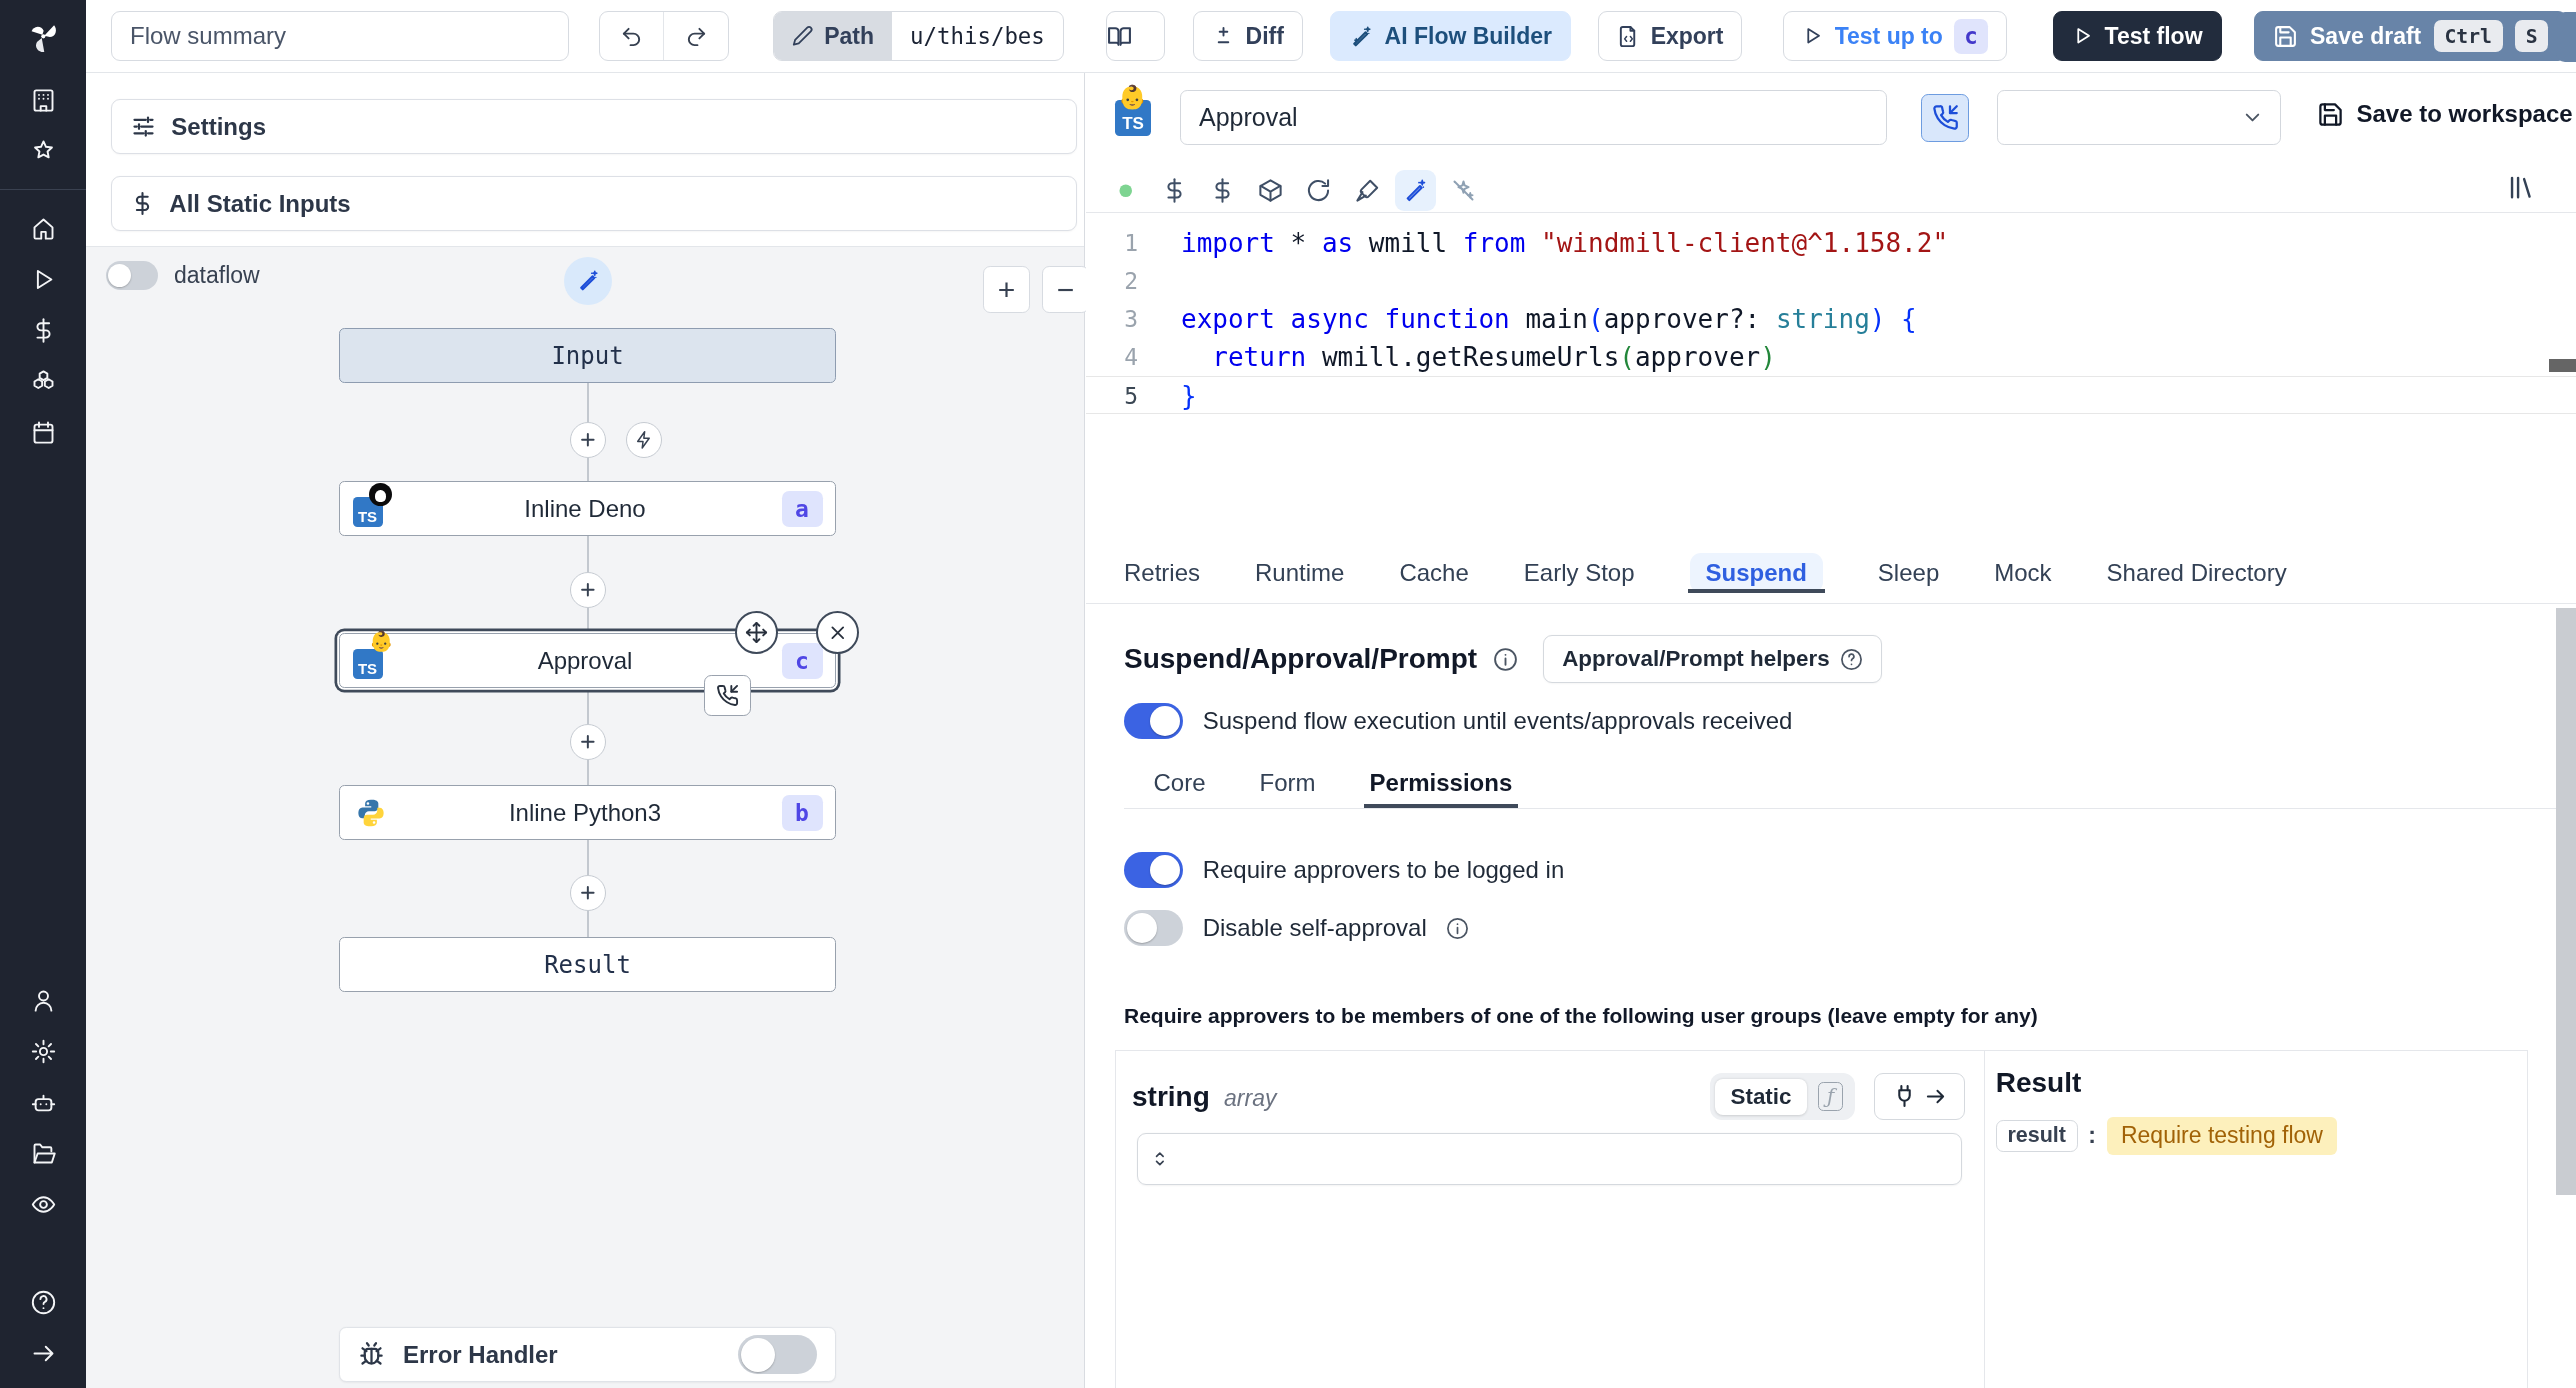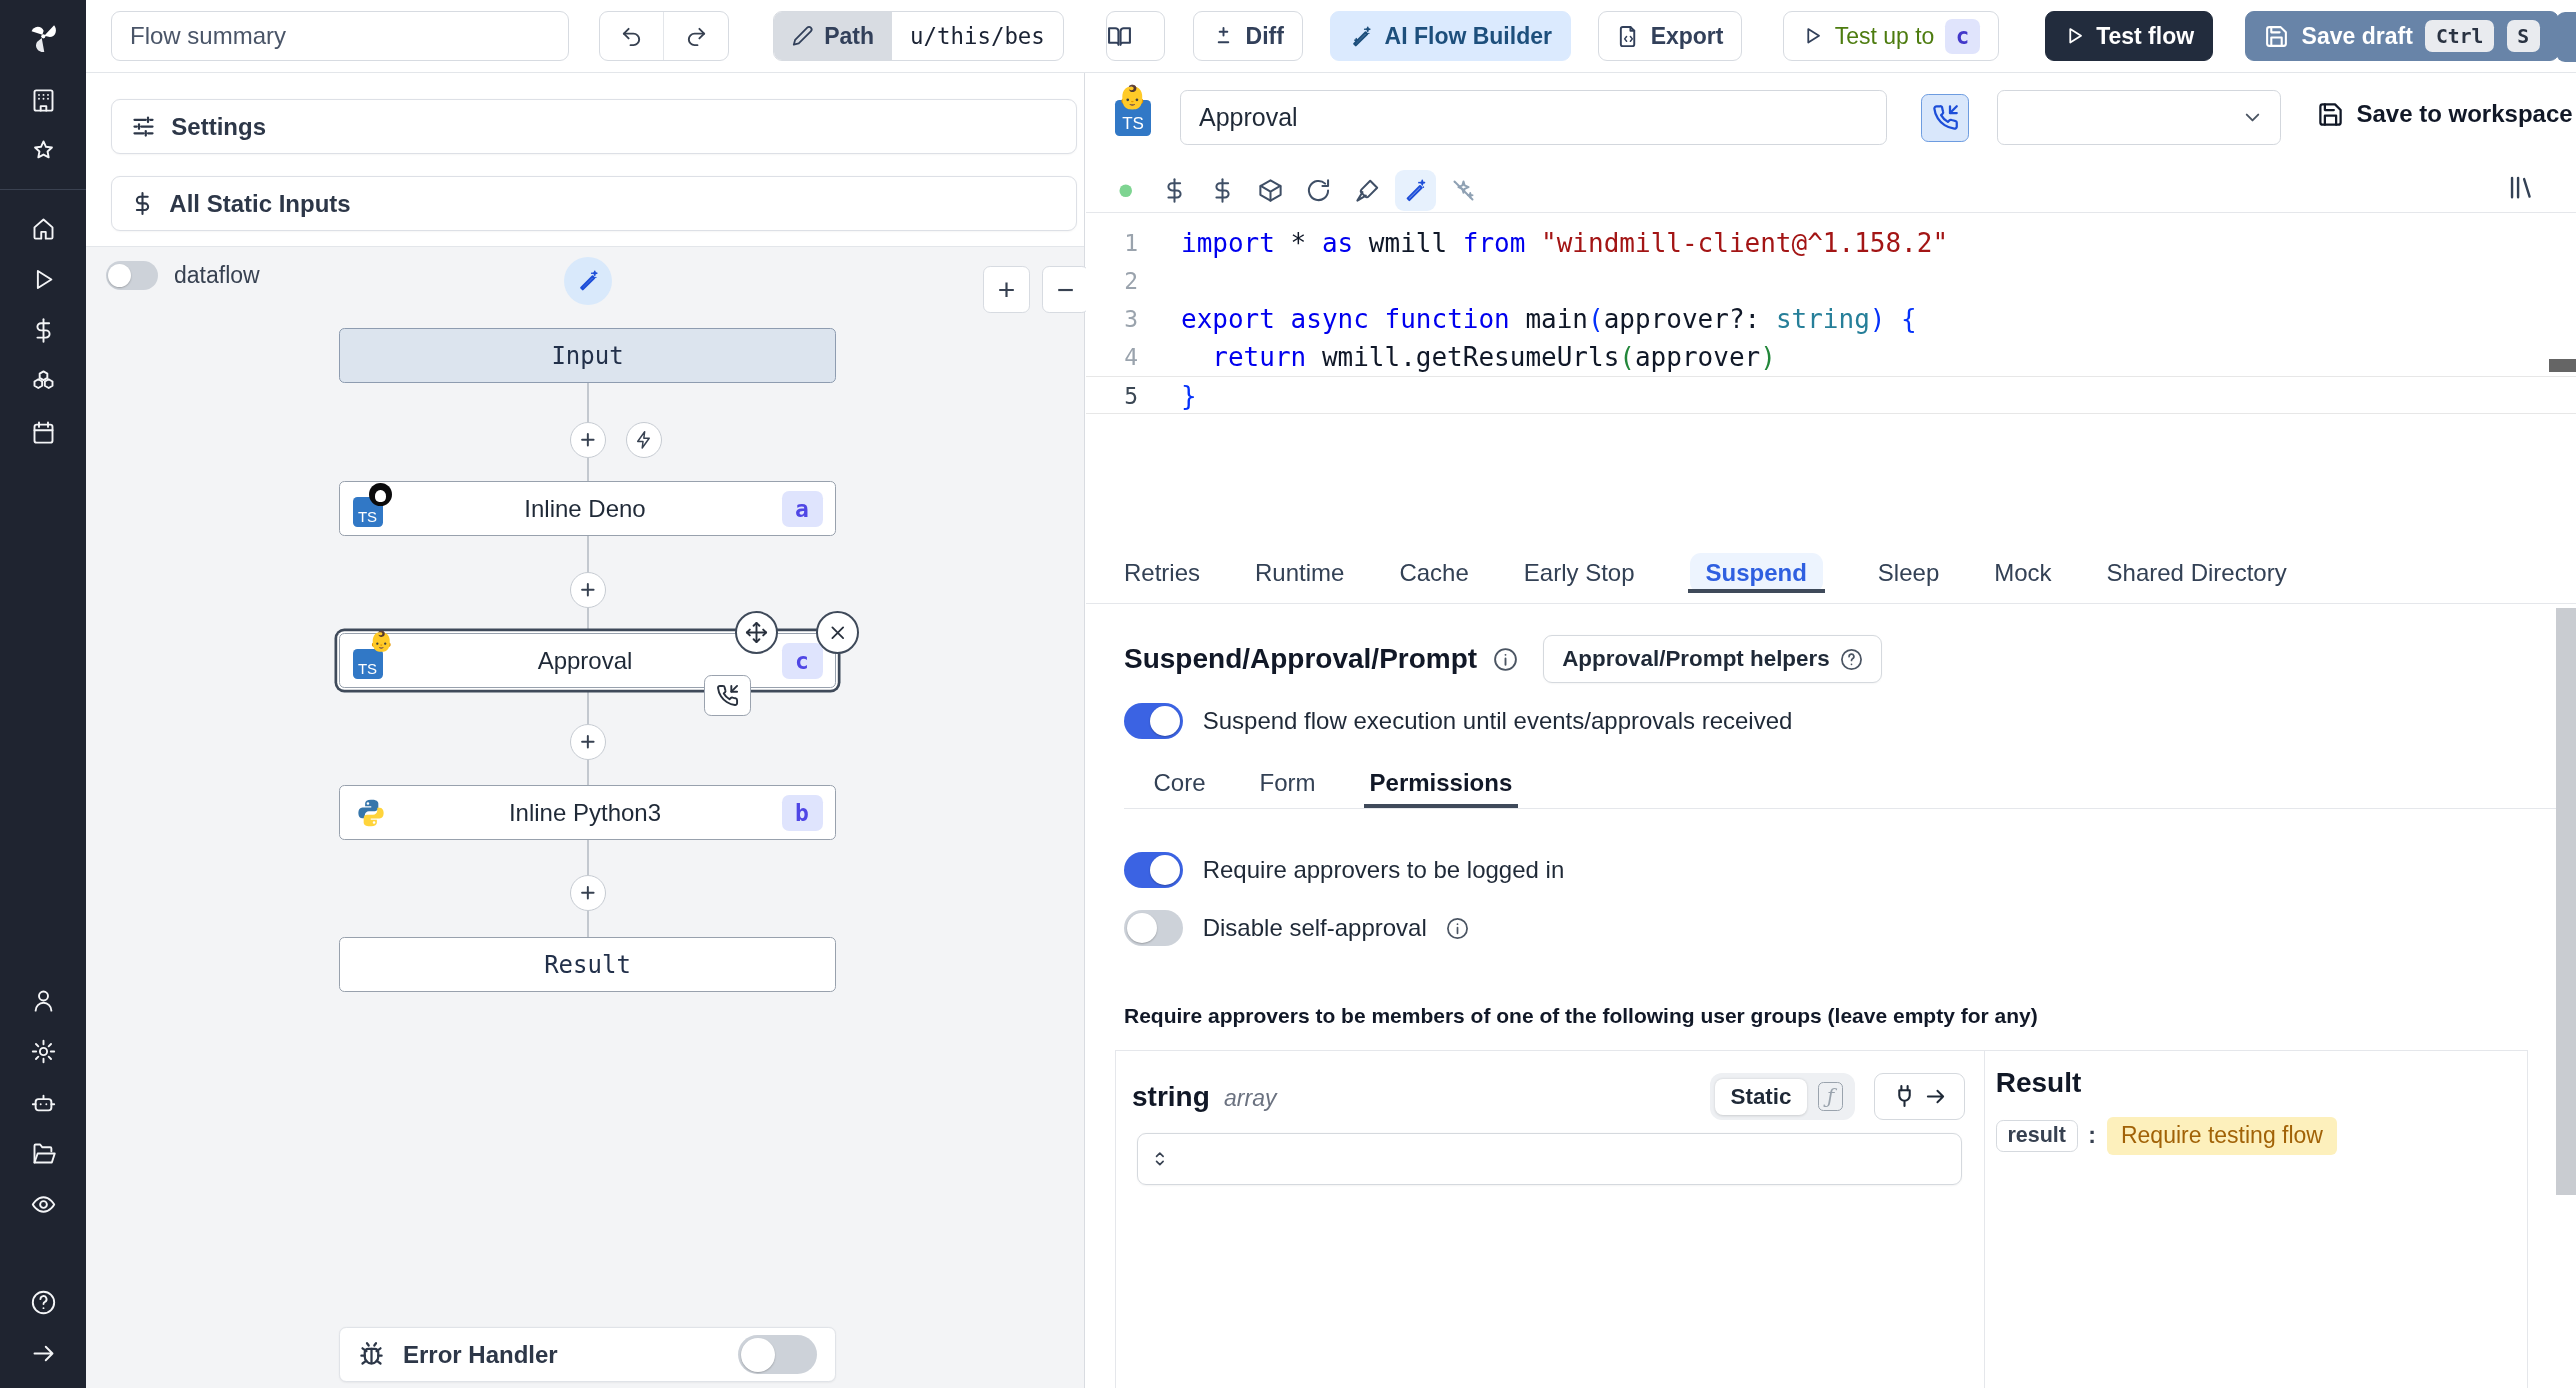--- a/index.html
+++ b/index.html
@@ -40,21 +40,21 @@
   .node{position:absolute;left:253px;width:497px;height:55px;background:#fff;border:0.9px solid #98a1ad;border-radius:5.4px;display:flex;align-items:center;padding:0 12.5px;z-index:2;cursor:pointer}
   .node .lbl{flex:1;text-align:center;font-size:24px;color:#1f2937}
   .node-badge{width:41px;height:36px;background:#dfe4fd;color:#4f46e5;border-radius:7.2px;display:flex;align-items:center;justify-content:center;font-weight:700;font-size:23px;font-family:"DejaVu Sans Mono",monospace}
   .io-node{justify-content:center;background:#dce4ee;border-color:#8e9cb0}
   .io-node .lbl{font-family:"DejaVu Sans Mono","Liberation Mono",monospace;font-size:24px;color:#22304a}
   .pcircle{position:absolute;width:36px;height:36px;border-radius:50%;background:#fff;border:0.9px solid #c6cbd2;color:#374151;display:flex;align-items:center;justify-content:center;z-index:3;cursor:pointer}
   .selring{box-shadow:0 0 0 1.8px #fff,0 0 0 4.5px #3f4a5a}
   .ovl-circle{position:absolute;width:43px;height:43px;border-radius:50%;background:#fff;border:2.7px solid #3f4a5a;color:#28303d;display:flex;align-items:center;justify-content:center;z-index:4;cursor:pointer}
   .phone-badge{position:absolute;width:47px;height:41px;border-radius:7.2px;background:#fff;border:0.9px solid #9aa2ae;color:#28303d;display:flex;align-items:center;justify-content:center;z-index:4}
   .icon-cluster{position:relative;width:36px;height:36px;flex:0 0 auto}
-  .ts-sq{position:absolute;left:0;bottom:0;width:30px;height:30px;background:#3178c6;border-radius:4.5px;color:#fff;font-weight:400;font-size:15px;display:flex;align-items:flex-end;justify-content:center;padding-bottom:1.8px}
+  .ts-sq{position:absolute;left:0;bottom:0;width:30px;height:30px;background:#3178c6;border-radius:4.5px;color:#fff;font-weight:700;font-size:15px;display:flex;align-items:flex-end;justify-content:center;padding-bottom:1.8px}
   .deno-c{position:absolute;right:-3.6px;top:-7.2px;width:23px;height:23px;border-radius:50%;background:#0b0b0c;overflow:hidden}
   .deno-c::after{content:"";position:absolute;left:6.3px;top:6.3px;width:10.7px;height:12.5px;border-radius:50% 50% 40% 40%;background:#fff}
   .emoji-b{position:absolute;right:-5.4px;top:-10.7px;font-size:19.7px;line-height:1}
   .err-card{position:absolute;left:253px;top:1080px;width:497px;height:55px;background:#fff;border:0.9px solid #e0e3e8;border-radius:7.2px;display:flex;align-items:center;gap:18px;padding:0 18px;box-shadow:0 0.9px 1.8px rgba(0,0,0,.05)}
   .err-card .lbl{font-weight:700;font-size:24px;color:#2d3748;flex:1}
 
   
   .step-panel{position:absolute;left:1086px;top:73px;right:0;bottom:0;background:#fff}
   .sp-head{position:absolute;left:0;top:0;right:0;height:140px;border-bottom:0.9px solid #e5e7eb}
   .title-inp{position:absolute;left:94px;top:17px;width:707px;height:55px;border:1.3px solid #d3d7dd;border-radius:7.2px;font-size:25px;color:#1f2937;display:flex;align-items:center;padding:0 18px}
@@ -286,21 +286,21 @@
         </svg>
       </span>
     <span>Export</span>
   </div>
   <div class="btn" style="margin-left:41px;font-weight:500">
     <span class="ic">
         <svg width="21.5" height="21.5" viewBox="0 0 24 24" fill="none" stroke="currentColor" stroke-width="2" stroke-linejoin="round">
           <path d="M7 4.5 19 12 7 19.5z"></path>
         </svg>
       </span>
-    <span style="font-weight:400;color:#4d7c0f">Test up to</span>
+    <span style="font-weight:700;color:#3b82f6">Test up to</span>
     <span class="badge-ind">c</span>
   </div>
   <div class="btn" style="margin-left:46px;background:#222c3d;border-color:#222c3d;color:#fff;font-weight:700">
     <span class="ic">
         <svg width="21.5" height="21.5" viewBox="0 0 24 24" fill="none" stroke="currentColor" stroke-width="2" stroke-linejoin="round">
           <path d="M7 4.5 19 12 7 19.5z"></path>
         </svg>
       </span>
     <span>Test flow</span>
   </div>

